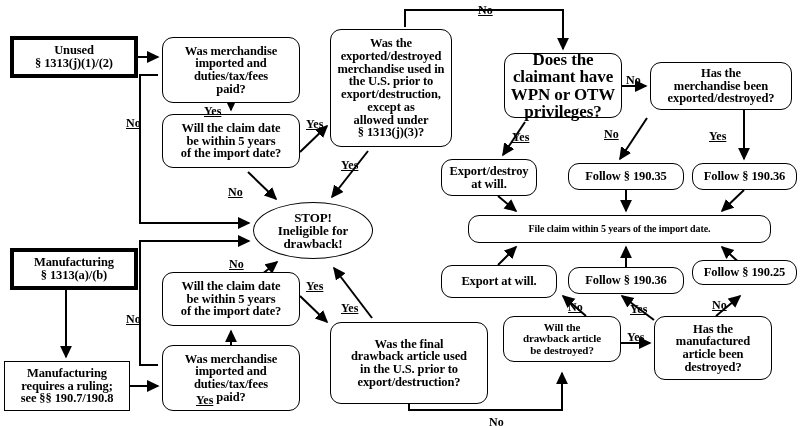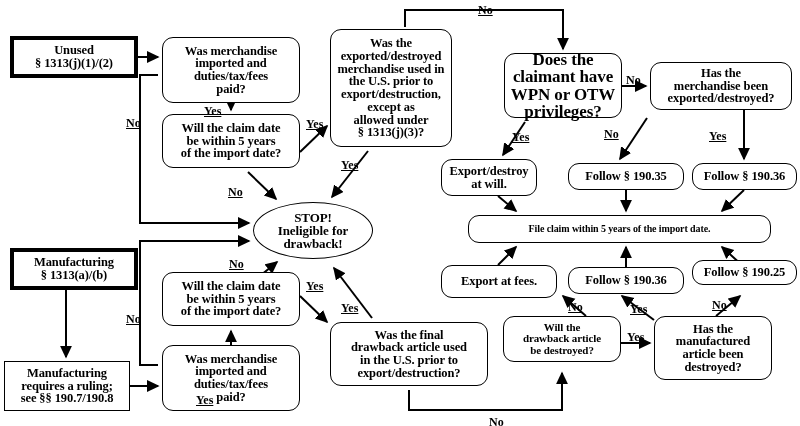--- a/index.html
+++ b/index.html
@@ -176,32 +176,32 @@
   <div class="node plain" style="left: 4px; top: 361px; width: 126px; height: 50px; font-size: 12.5px;">Manufacturing
 requires a ruling;
 see §§ 190.7/190.8</div>
   <div class="node rounded" style="left: 162px; top: 272px; width: 138px; height: 54px; font-size: 12.5px;">Will the claim date
 be within 5 years
 of the import date?</div>
   <div class="node rounded" style="left: 162px; top: 345px; width: 138px; height: 66px; font-size: 12.5px;">Was merchandise
 imported and
 duties/tax/fees
 paid?</div>
-  <div class="node rounded" style="left: 330px; top: 322px; width: 158px; height: 64px; font-size: 12.5px;">Was the final
+  <div class="node rounded" style="left: 330px; top: 322px; width: 158px; height: 82px; font-size: 12.5px;">Was the final
 drawback article used
 in the U.S. prior to
 export/destruction?</div>
   <div class="node rounded" style="left: 503px; top: 316px; width: 118px; height: 46px; font-size: 11px;">Will the
 drawback article
 be destroyed?</div>
   <div class="node rounded" style="left: 654px; top: 316px; width: 118px; height: 64px; font-size: 12.5px;">Has the
 manufactured
 article been
 destroyed?</div>
-  <div class="node rounded" style="left: 441px; top: 265px; width: 116px; height: 33px; font-size: 12.5px;">Export at fees.</div>
+  <div class="node rounded" style="left: 441px; top: 265px; width: 116px; height: 33px; font-size: 12.5px;">Export at will.</div>
   <div class="node rounded" style="left: 568px; top: 267px; width: 116px; height: 27px; font-size: 12.5px;">Follow § 190.36</div>
   <div class="node rounded" style="left: 692px; top: 260px; width: 105px; height: 25px; font-size: 12.5px;">Follow § 190.25</div>
 
 <span class="edge-label" style="left: 478px; top: 4px;">No</span>
     <span class="edge-label" style="left: 126px; top: 117px;">No</span>
     <span class="edge-label" style="left: 204px; top: 105px;">Yes</span>
     <span class="edge-label" style="left: 306px; top: 118px;">Yes</span>
     <span class="edge-label" style="left: 228px; top: 186px;">No</span>
     <span class="edge-label" style="left: 341px; top: 159px;">Yes</span>
     <span class="edge-label" style="left: 512px; top: 131px;">Yes</span>

